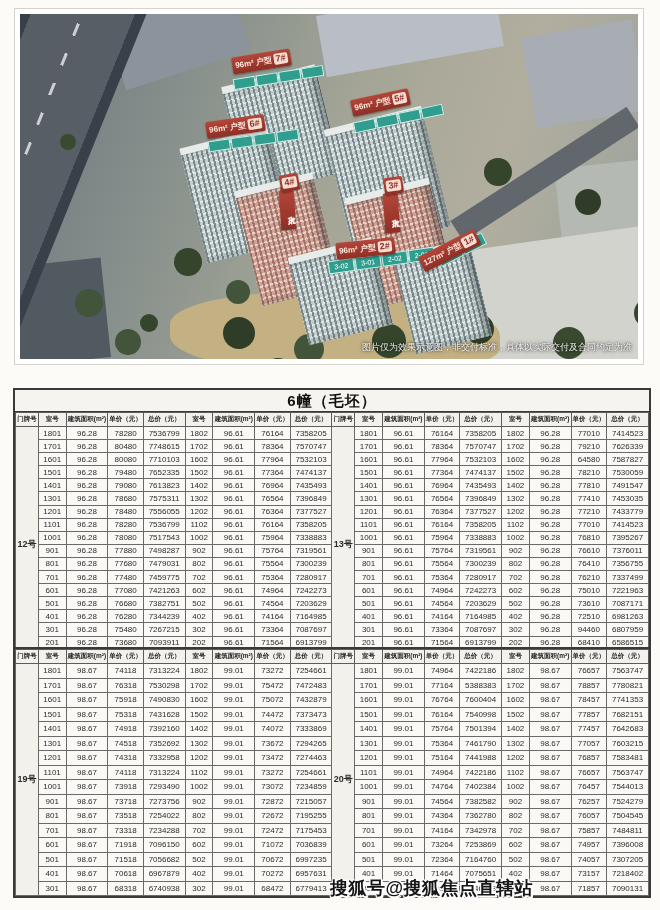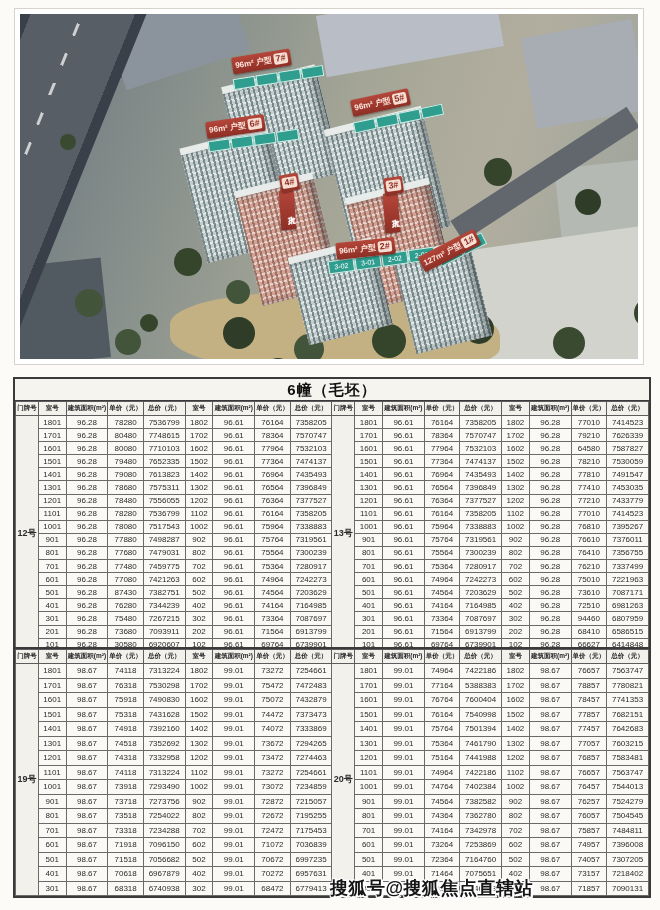--- a/index.html
+++ b/index.html
@@ -74,21 +74,21 @@
   .us6{left:188px;top:121px;transform:rotate(-8deg);}
   .us5{left:333px;top:99px;transform:rotate(-12deg);}
   .usMid{left:308px;top:240px;transform:rotate(-8deg);}
   .usMid span{min-width:24px;font-size:7px;height:11px;line-height:11px;}
   .usOne{left:416px;top:229px;transform:rotate(-27deg);}
   .usOne span{min-width:23px;font-size:7px;height:11px;line-height:11px;}
   .caption{right:6px;bottom:5px;color:rgba(255,255,255,.95);font-size:9px;
     text-shadow:0 0 2px rgba(0,0,0,.8),0 0 4px rgba(0,0,0,.5);z-index:6;}
   
   .tblock{position:absolute;left:13px;width:634px;border:2px solid #3a3a3a;background:#faf9f6;}
-  .tb6{top:377px;}
+  .tb6{top:388px;}
   .tb7{top:647px;}
   .tbl-title{height:21px;line-height:21px;text-align:center;font-size:15px;font-weight:bold;
     color:#111;border-bottom:1.5px solid #3a3a3a;background:#f6f4ef;letter-spacing:1px;}
   table{width:100%;border-collapse:collapse;table-layout:fixed;}
   th{font-size:6.5px;font-weight:bold;color:#222;border:1px solid #5c5c5c;height:13px;
      padding:0;white-space:nowrap;overflow:hidden;background:#f3f1ec;}
   td{font-size:8px;color:#2b2b2b;border:1px solid #6a6a6a;text-align:center;padding:0;
      white-space:nowrap;overflow:hidden;}
   .tb6 td{height:12.1px;}
   .tb7 td{height:13.5px;}
@@ -174,20 +174,21 @@
         <span>3-02</span>
         <span>3-01</span>
         <span>2-02</span>
         <span>2-01</span>
       </div>
     <div class="ustrip usOne">
         <span>1-02</span>
         <span>1-01</span>
       </div>
 
+    <div class="caption">图片仅为效果示意图，非交付标准，具体以实际交付及合同约定为准</div>
   </div>
 </div>
 
 <section class="tblock tb6">
   <div class="tbl-title">6幢（毛坯）</div>
   <table>
       <colgroup>
         <col style="width: 3.6%;">
         <col style="width: 4.4%;">
         <col style="width: 6.6%;">
@@ -462,21 +463,21 @@
           <td>74964</td>
           <td>7242273</td>
           <td>602</td>
           <td>96.28</td>
           <td>75010</td>
           <td>7221963</td>
         </tr>
         <tr>
           <td>501</td>
           <td>96.28</td>
-          <td>87430</td>
+          <td>76680</td>
           <td>7382751</td>
           <td>502</td>
           <td>96.61</td>
           <td>74564</td>
           <td>7203629</td>
           <td>501</td>
           <td>96.61</td>
           <td>74564</td>
           <td>7203629</td>
           <td>502</td>

